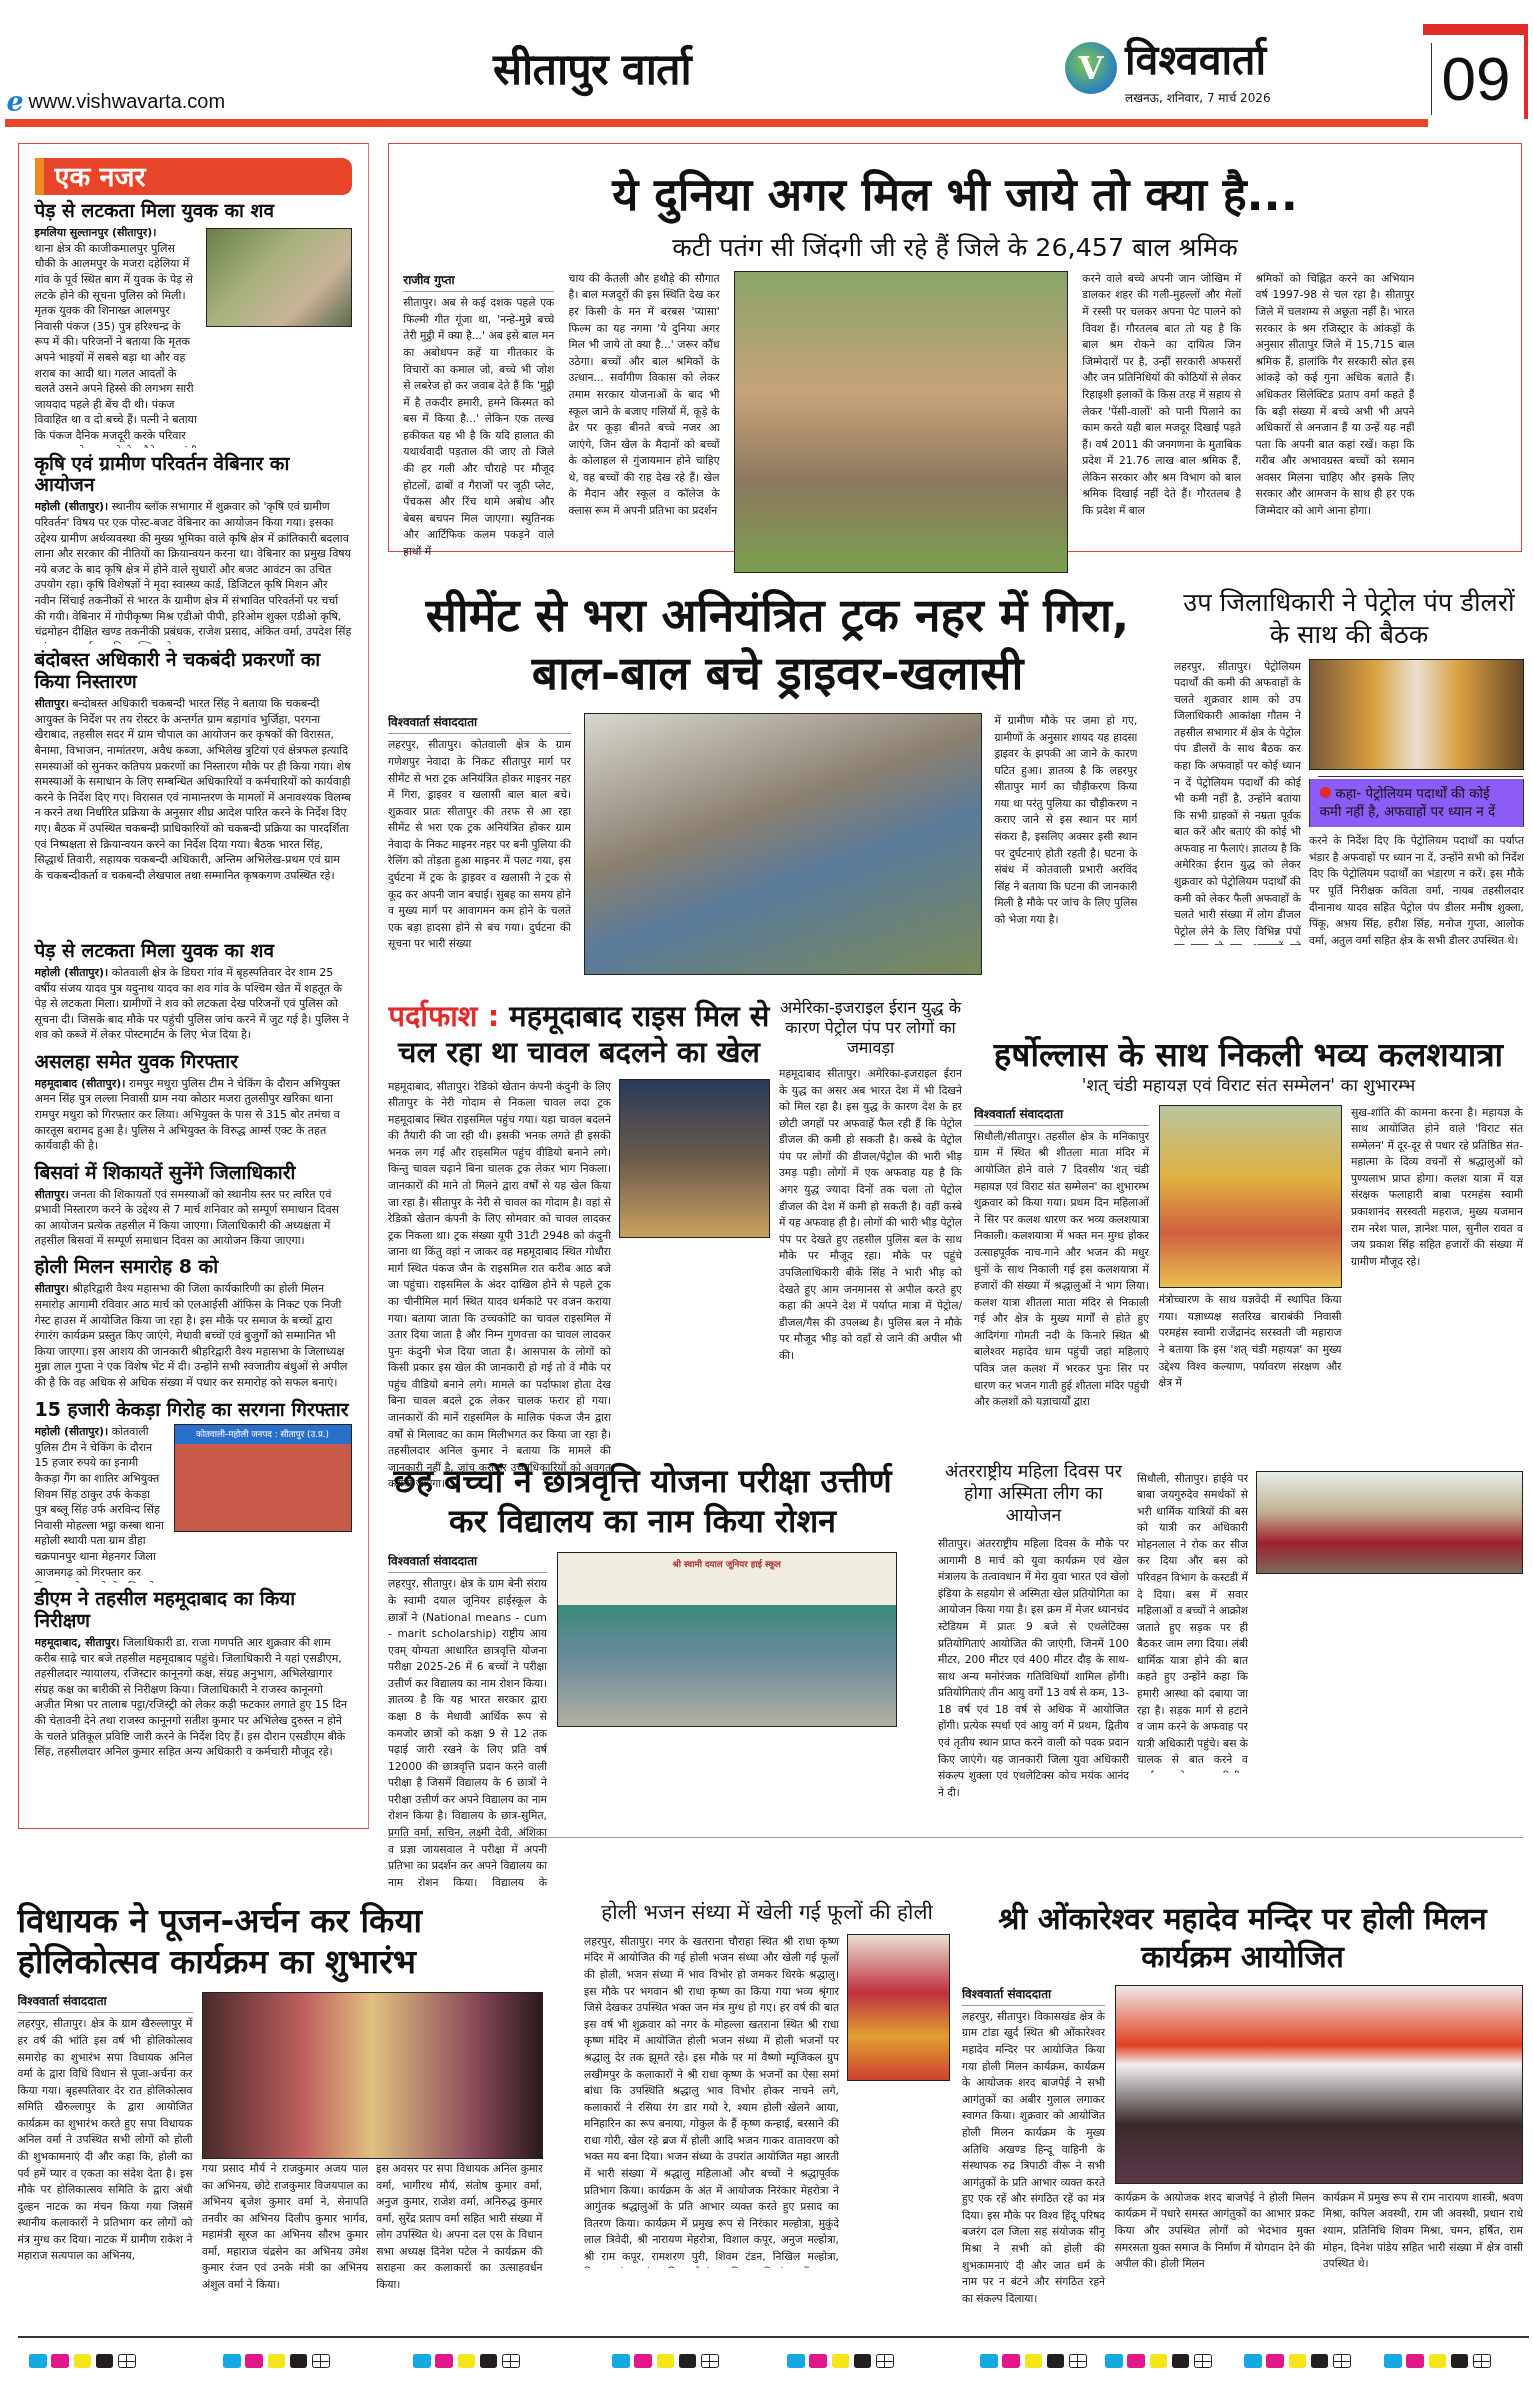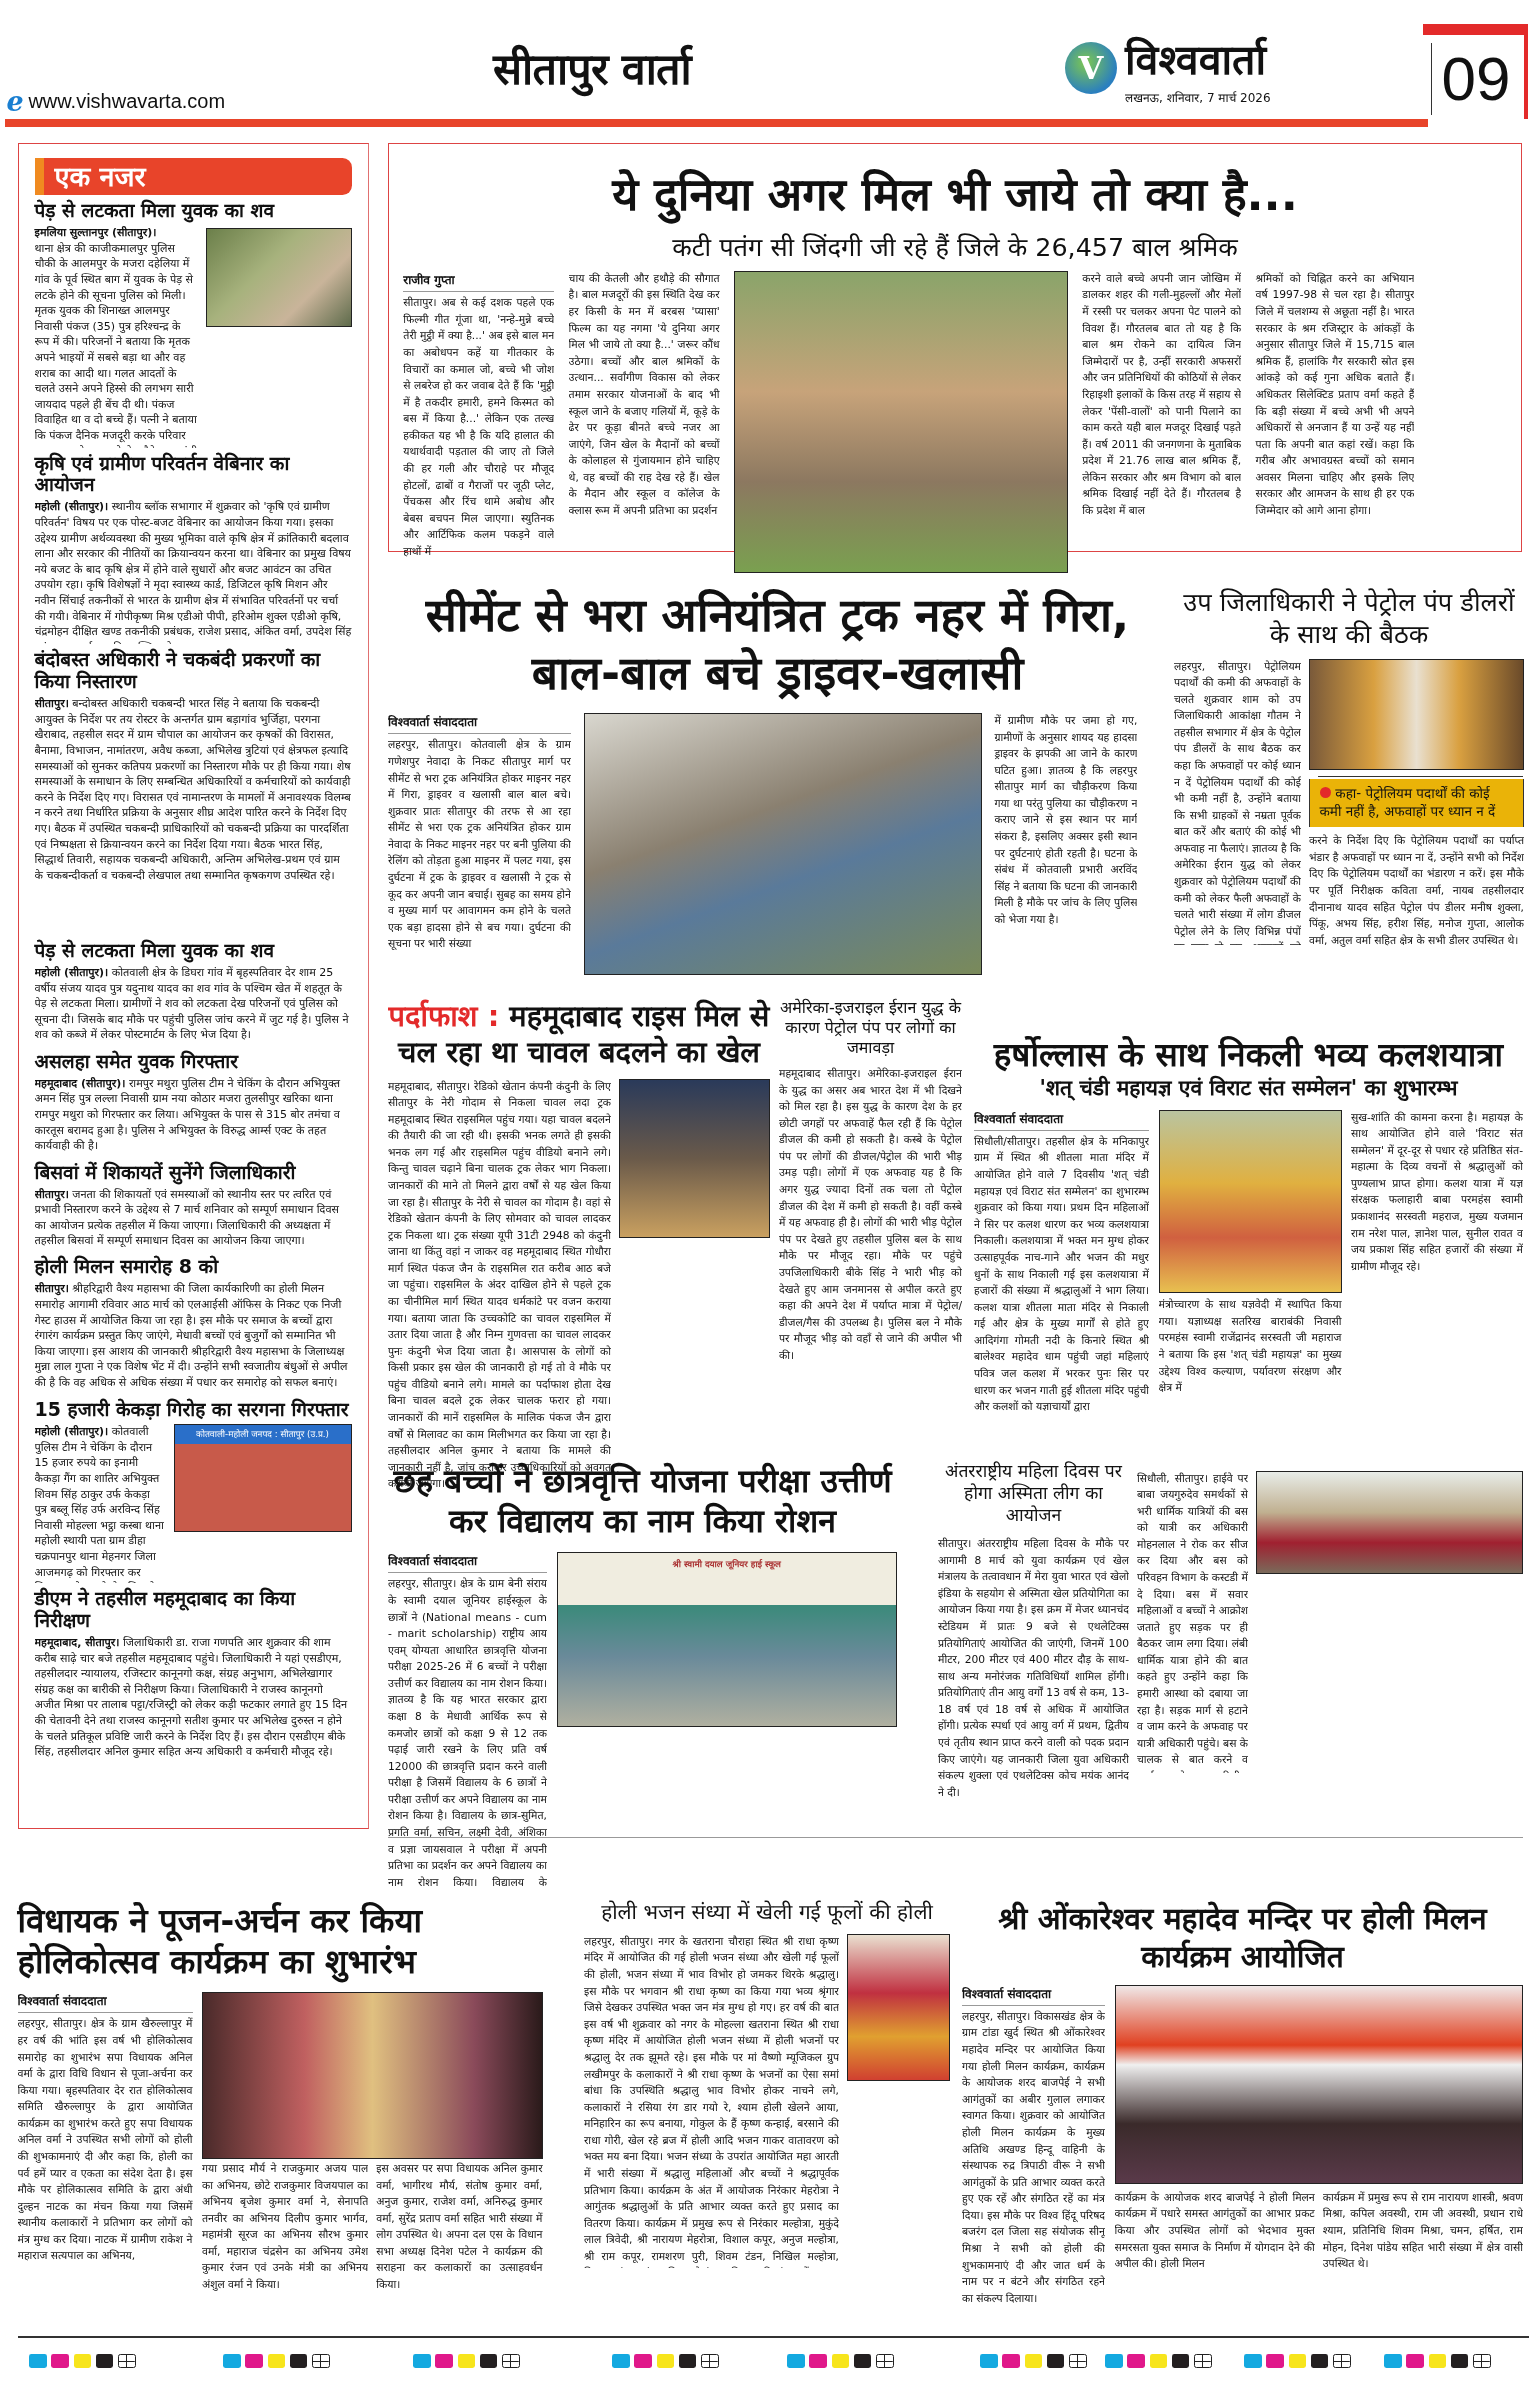--- a/index.html
+++ b/index.html
@@ -26,21 +26,21 @@
 .hl1s{width:100%;text-align:center;font-size:25.4px;margin-top:6.4px}
 .cols{display:flex;gap:14.3px;padding:0 14.3px}
 .tx{font-size:10.7px;line-height:1.55;text-align:justify}
 .byline{font-size:12px;font-weight:bold;border-bottom:1.6px solid #999;margin-bottom:3.2px;padding-bottom:1.6px}
 .sect{position:absolute}
 .bigh{font-weight:bold;line-height:1.25;text-align:center}
 .red{color:#e32a2a}
 .cmyk{position:absolute;top:2354px;display:flex;gap:4.8px}
 .cmyk i{display:block;width:17.5px;height:14.3px;border-radius:2.4px}
 .cmyk .g{border:1.2px solid #222;background:linear-gradient(#222,#222) center/1.2px 100% no-repeat,linear-gradient(#222,#222) center/100% 1.2px no-repeat;width:17.5px;height:14.3px}
-.callout{background:#eab308;border-left:1.6px solid #333;border-right:1.6px solid #333;padding:6.4px 9.5px;font-size:16px;line-height:1.3;position:relative}
+.callout{background:#8b5cf6;border-left:1.6px solid #333;border-right:1.6px solid #333;padding:6.4px 9.5px;font-size:16px;line-height:1.3;position:relative}
 .callout:before{content:"";position:absolute;top:-3.2px;left:8px;right:0;height:1.6px;background:#333}
 .dot{display:inline-block;width:11px;height:11px;border-radius:50%;background:#e32a2a;margin-right:4.8px}
 .hr{position:absolute;height:2.4px;background:#333}
 </style>
 </head>
 <body>
 
 <div class="abs hdr-site">
   <span class="e">e</span>
   <span>www.vishwavarta.com</span>
@@ -137,21 +137,21 @@
   </div>
 </div>
 
 <div class="sect" style="left:779px;top:998px;width:183px">
   <div class="bigh" style="font-size:16px;font-weight:normal">अमेरिका-इजराइल ईरान युद्ध के कारण पेट्रोल पंप पर लोगों का जमावड़ा</div>
   <div class="tx" style="margin-top:8px;height:413px;overflow:hidden">महमूदाबाद सीतापुर। अमेरिका-इजराइल ईरान के युद्ध का असर अब भारत देश में भी दिखने को मिल रहा है। इस युद्ध के कारण देश के हर छोटी जगहों पर अफवाहें फैल रही हैं कि पेट्रोल डीजल की कमी हो सकती है। कस्बे के पेट्रोल पंप पर लोगों की डीजल/पेट्रोल की भारी भीड़ उमड़ पड़ी। लोगों में एक अफवाह यह है कि अगर युद्ध ज्यादा दिनों तक चला तो पेट्रोल डीजल की देश में कमी हो सकती है। वहीं कस्बे में यह अफवाह ही है। लोगों की भारी भीड़ पेट्रोल पंप पर देखते हुए तहसील पुलिस बल के साथ मौके पर मौजूद रहा। मौके पर पहुंचे उपजिलाधिकारी बीके सिंह ने भारी भीड़ को देखते हुए आम जनमानस से अपील करते हुए कहा की अपने देश में पर्याप्त मात्रा में पेट्रोल/डीजल/गैस की उपलब्ध है। पुलिस बल ने मौके पर मौजूद भीड़ को वहाँ से जाने की अपील भी की।</div>
 </div>
 
 <div class="sect" style="left:974px;top:1034px;width:549px">
   <div class="bigh" style="font-size:33px">हर्षोल्लास के साथ निकली भव्य कलशयात्रा</div>
-  <div class="bigh" style="font-size:21px;font-weight:bold">'शत् चंडी महायज्ञ एवं विराट संत सम्मेलन' का शुभारम्भ</div>
+  <div class="bigh" style="font-size:17px;font-weight:normal">'शत् चंडी महायज्ञ एवं विराट संत सम्मेलन' का शुभारम्भ</div>
   <div style="display:flex;gap:9.5px;margin-top:8px">
     <div class="tx" style="width:175px;height:350px;overflow:hidden">
       <div class="byline">विश्ववार्ता संवाददाता</div>
       <span>सिधौली/सीतापुर। तहसील क्षेत्र के मनिकापुर ग्राम में स्थित श्री शीतला माता मंदिर में आयोजित होने वाले 7 दिवसीय 'शत् चंडी महायज्ञ एवं विराट संत सम्मेलन' का शुभारम्भ शुक्रवार को किया गया। प्रथम दिन महिलाओं ने सिर पर कलश धारण कर भव्य कलशयात्रा निकाली। कलशयात्रा में भक्त मन मुग्ध होकर उत्साहपूर्वक नाच-गाने और भजन की मधुर धुनों के साथ निकाली गई इस कलशयात्रा में हजारों की संख्या में श्रद्धालुओं ने भाग लिया। कलश यात्रा शीतला माता मंदिर से निकाली गई और क्षेत्र के मुख्य मार्गों से होते हुए आदिगंगा गोमती नदी के किनारे स्थित श्री बालेश्वर महादेव धाम पहुंची जहां महिलाएं पवित्र जल कलश में भरकर पुनः सिर पर धारण कर भजन गाती हुई शीतला मंदिर पहुंची और कलशों को यज्ञाचार्यों द्वारा</span>
     </div>
     <div style="width:183px">
       <div style="height:183px;background:linear-gradient(180deg,#b9c4a0,#e0b040 40%,#d06040 70%,#e8c050);border:1.6px solid #222"></div>
       <div class="tx" style="height:159px;overflow:hidden;margin-top:4.8px">मंत्रोच्चारण के साथ यज्ञवेदी में स्थापित किया गया। यज्ञाध्यक्ष सतरिख बाराबंकी निवासी परमहंस स्वामी राजेंद्रानंद सरस्वती जी महाराज ने बताया कि इस 'शत् चंडी महायज्ञ' का मुख्य उद्देश्य विश्व कल्याण, पर्यावरण संरक्षण और क्षेत्र में</div>
     </div>
     <div class="tx" style="flex:1;height:350px;overflow:hidden">सुख-शांति की कामना करना है। महायज्ञ के साथ आयोजित होने वाले 'विराट संत सम्मेलन' में दूर-दूर से पधार रहे प्रतिष्ठित संत-महात्मा के दिव्य वचनों से श्रद्धालुओं को पुण्यलाभ प्राप्त होगा। कलश यात्रा में यज्ञ संरक्षक फलाहारी बाबा परमहंस स्वामी प्रकाशानंद सरस्वती महराज, मुख्य यजमान राम नरेश पाल, ज्ञानेश पाल, सुनील रावत व जय प्रकाश सिंह सहित हजारों की संख्या में ग्रामीण मौजूद रहे।</div>

